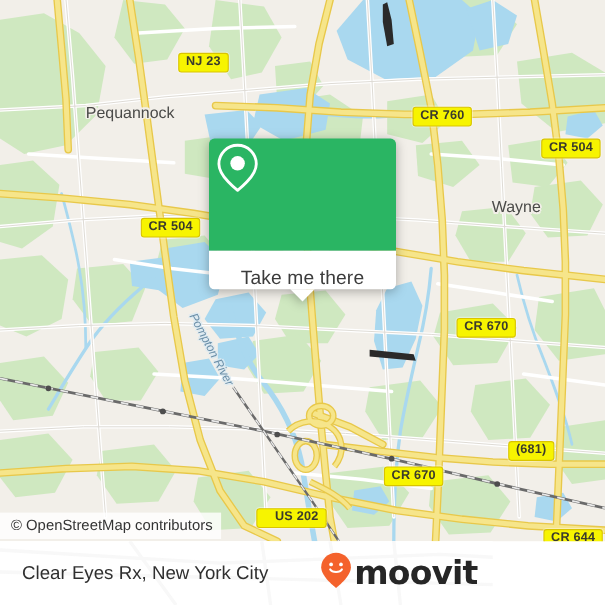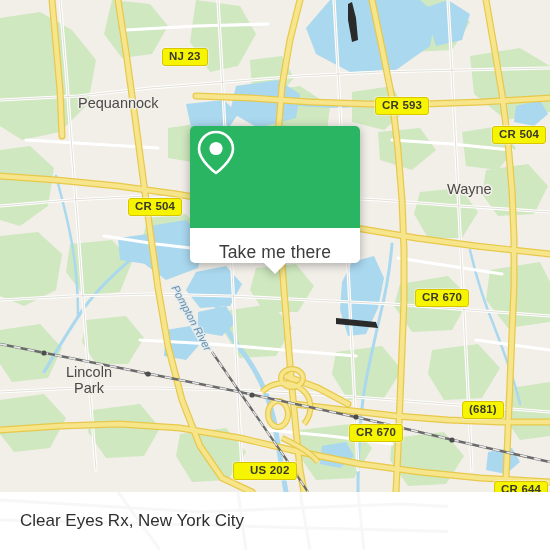--- a/index.html
+++ b/index.html
@@ -271,63 +271,71 @@
 
         <g fill="#2a2a2a">
           <path d="M336 318 L376 322 L378 328 L336 324 Z"></path>
           <path d="M352 2 L356 18 L358 40 L352 42 L348 20 L348 4 Z"></path>
         </g>
       </g>
     </svg>
 
     <div>
       <div class="shield" style="left:162px;top:32px;">NJ 23</div>
-      <div class="shield" style="left:375px;top:81px;">CR 593</div>
+      <div class="shield" style="left:375px;top:81px;">CR 760</div>
       <div class="shield" style="left:492px;top:110px;">CR 504</div>
       <div class="shield" style="left:128px;top:182px;">CR 504</div>
       <div class="shield" style="left:415px;top:273px;">CR 670</div>
       <div class="shield" style="left:462px;top:385px;">(681)</div>
       <div class="shield" style="left:349px;top:408px;">CR 670</div>
       <div class="shield" style="left:233px;top:446px;padding-left:16px;">US 202</div>
       <div class="shield" style="left:494px;top:465px;">CR 644</div>
     </div>
 
     <div class="place" style="left:78px;top:95px;">Pequannock</div>
     <div class="place" style="left:447px;top:181px;">Wayne</div>
-    <div class="place two-line" style="left:66px;top:364px;">
-      <div>Lincoln</div>
-      <div>Park</div>
-    </div>
     <div class="river" style="left:180px;top:283px;transform:rotate(62deg);">Pompton River</div>
 
     <div class="callout">
       <div class="callout-green" style="background:#2ab563;">
         <span class="pin-wrap">
           <svg width="52" height="52" viewBox="0 0 52 52" aria-hidden="true">
             <path d="M26 6 C16.6 6 9 13.6 9 23 C9 34.5 26 47 26 47 C26 47 43 34.5 43 23 C43 13.6 35.4 6 26 6 Z" fill="none" stroke="#ffffff" stroke-width="2.6" stroke-linejoin="round"></path>
             <circle cx="26" cy="22.5" r="6.6" fill="#ffffff"></circle>
           </svg>
         </span>
       </div>
       <div class="callout-white">
         <span class="callout-label">Take me there</span>
       </div>
       <div class="callout-tail"></div>
     </div>
 
+    <div class="attrib">© OpenStreetMap contributors</div>
   </div>
 
   <div class="bottombar">
     <svg class="ghost" width="550" height="550" viewBox="0 0 550 550">
       <g stroke="#b8b8b8" fill="none" stroke-width="3">
         <path d="M118 492 L160 550"></path>
         <path d="M238 492 L246 550"></path>
         <path d="M300 492 L310 550"></path>
         <path d="M358 492 L364 550"></path>
         <path d="M470 492 L478 550"></path>
         <path d="M0 520 L550 534"></path>
         <path d="M0 500 L200 512 L400 504 L550 512"></path>
       </g>
     </svg>
     <div class="bottom-title">Clear Eyes Rx, New York City</div>
+    <div class="brand">
+      <span>
+        <svg width="29" height="34" viewBox="0 0 29 34" aria-hidden="true">
+          <path d="M14.5 1 C7 1 1 6.9 1 14.2 C1 22.9 14.5 33 14.5 33 C14.5 33 28 22.9 28 14.2 C28 6.9 22 1 14.5 1 Z" fill="#f4622c"></path>
+          <circle cx="10" cy="11.6" r="1.7" fill="#ffffff"></circle>
+          <circle cx="19" cy="11.6" r="1.7" fill="#ffffff"></circle>
+          <path d="M9.2 16.2 C11 19.2 18 19.2 19.8 16.2" stroke="#ffffff" stroke-width="1.9" fill="none" stroke-linecap="round"></path>
+        </svg>
+      </span>
+      <span class="brand-word">moovit</span>
+    </div>
   </div>
 
 </div>
 
 </body></html>

